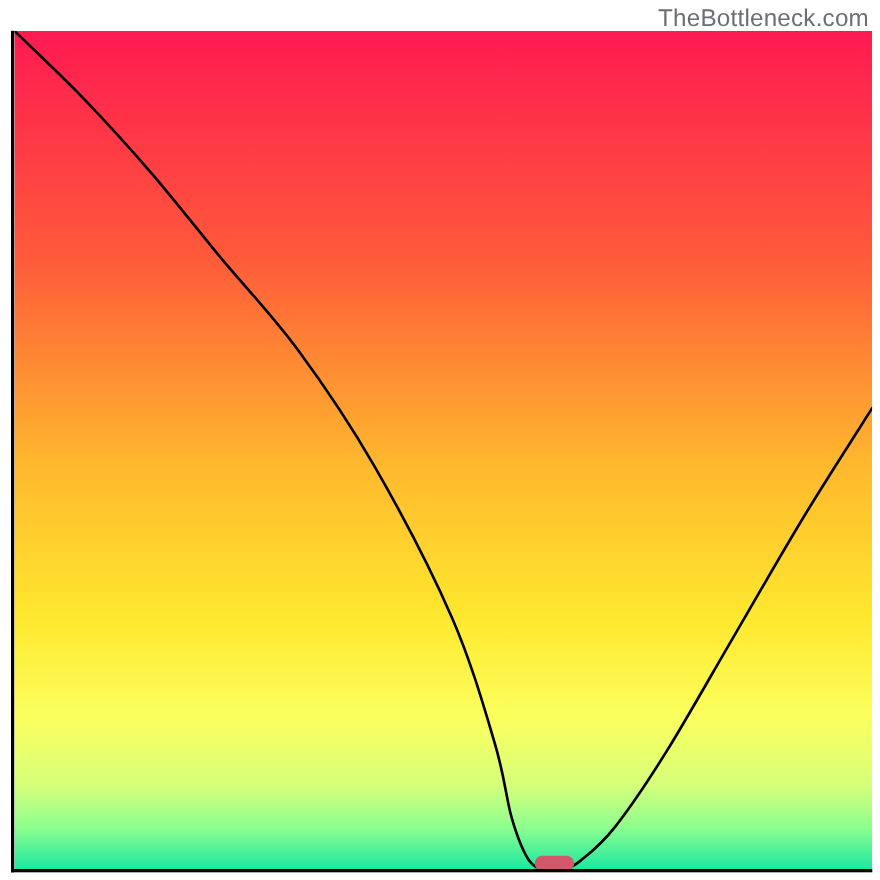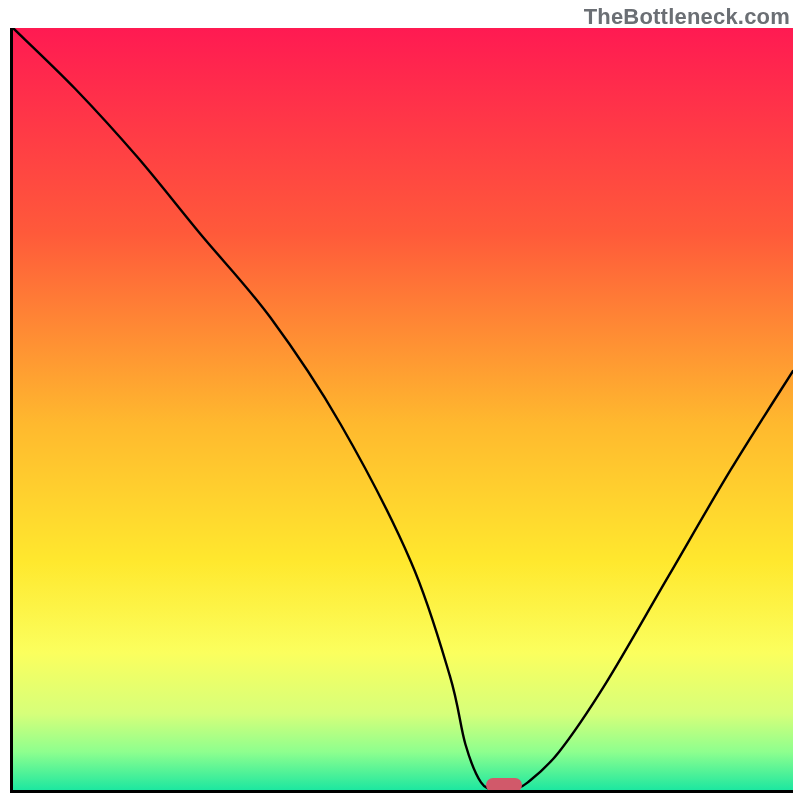--- a/index.html
+++ b/index.html
@@ -14,21 +14,21 @@
   .frame {
     position: relative;
     width: 800px;
     height: 800px;
   }
   .watermark {
     position: absolute;
     top: 4px;
     right: 10px;
     font-size: 22px;
-    font-weight: 700;
+    font-weight: 400;
     color: #6b6f74;
     letter-spacing: 0.2px;
     z-index: 10;
   }
   .plot-area {
     position: absolute;
     left: 10px;
     top: 28px;
     width: 780px;
     height: 762px;

